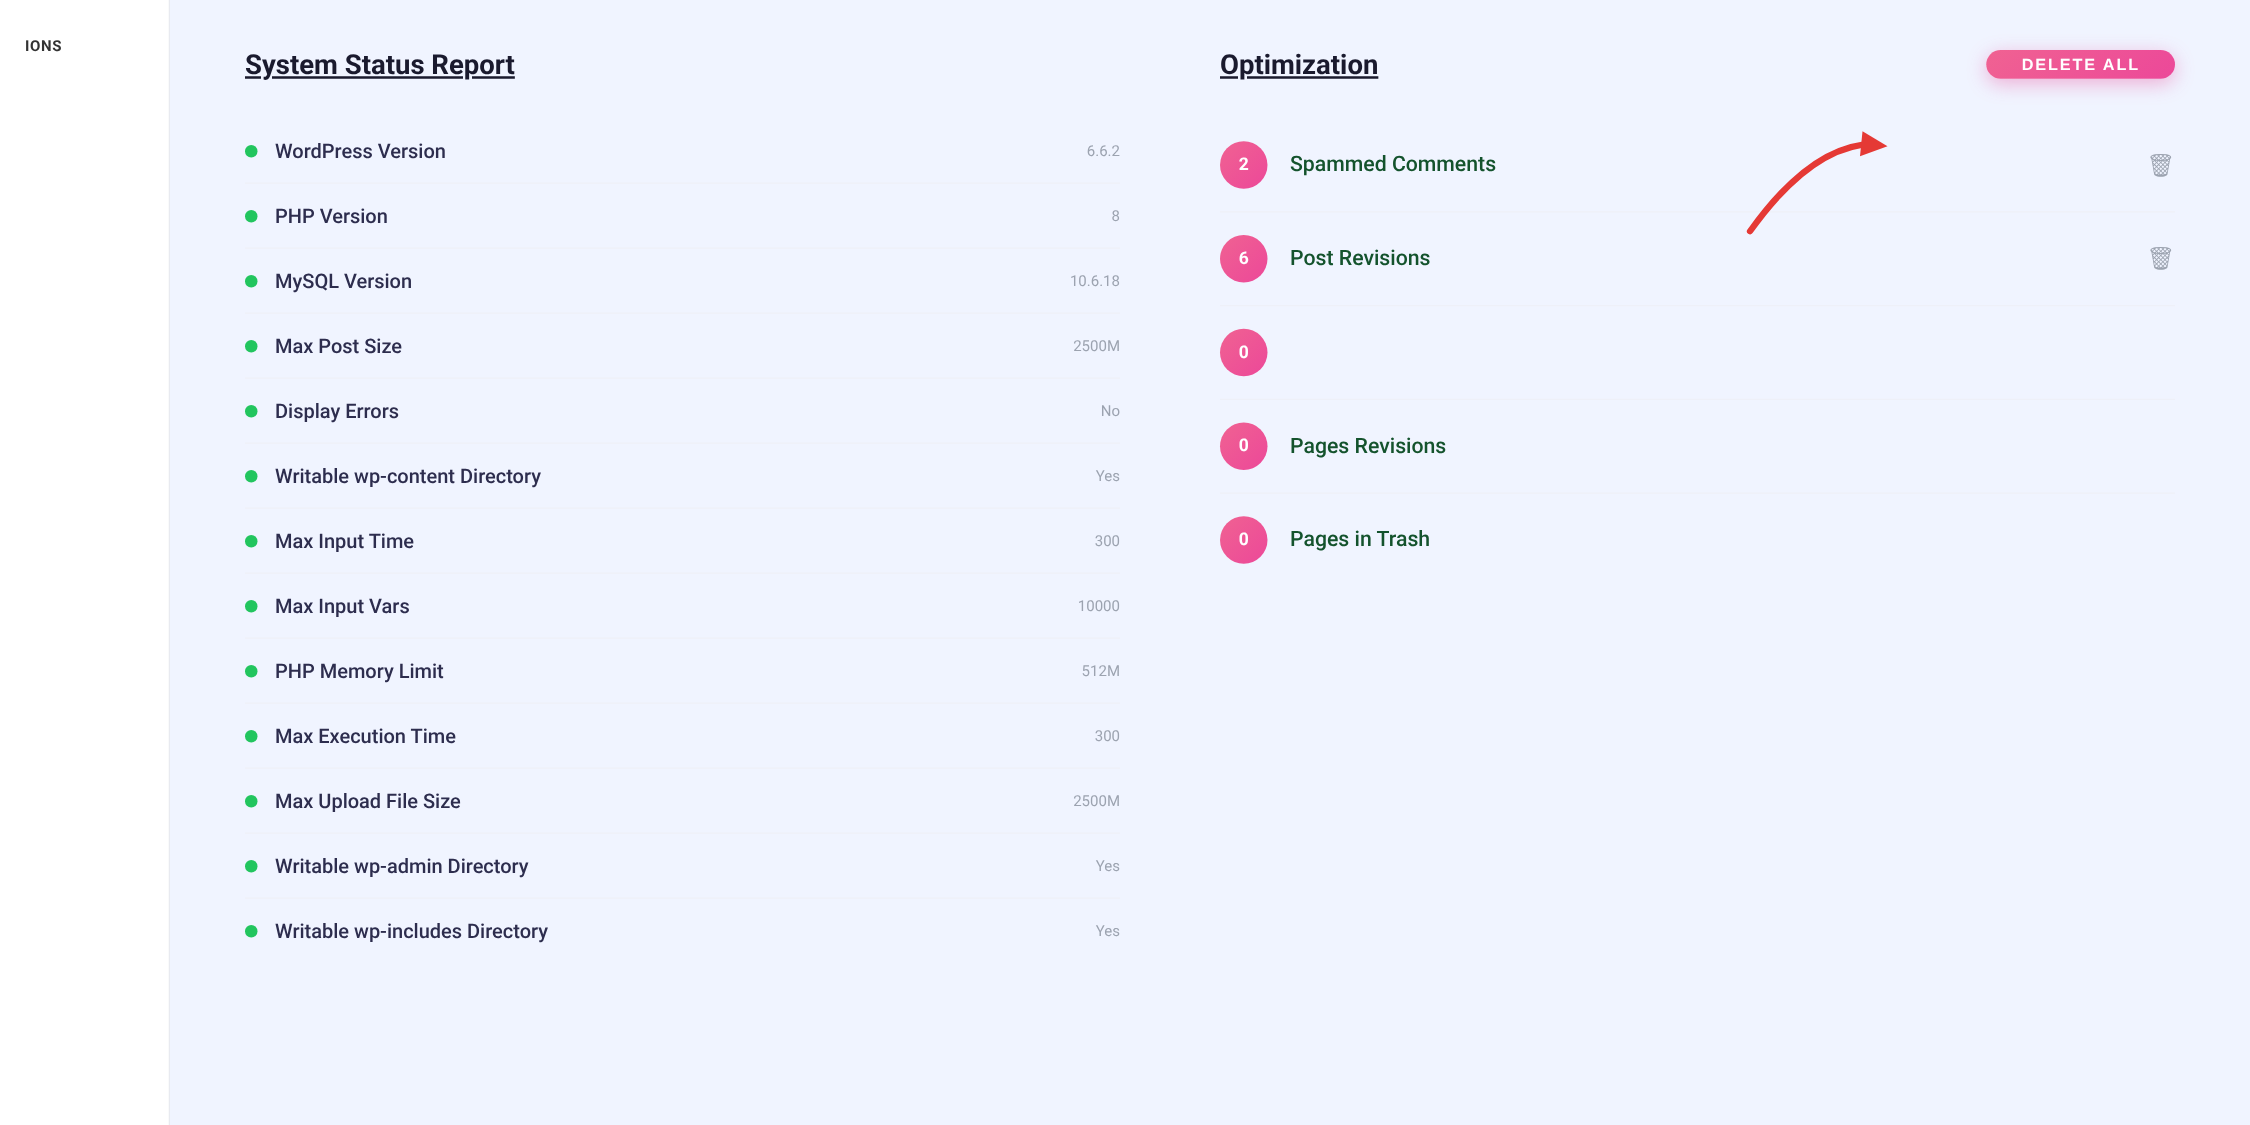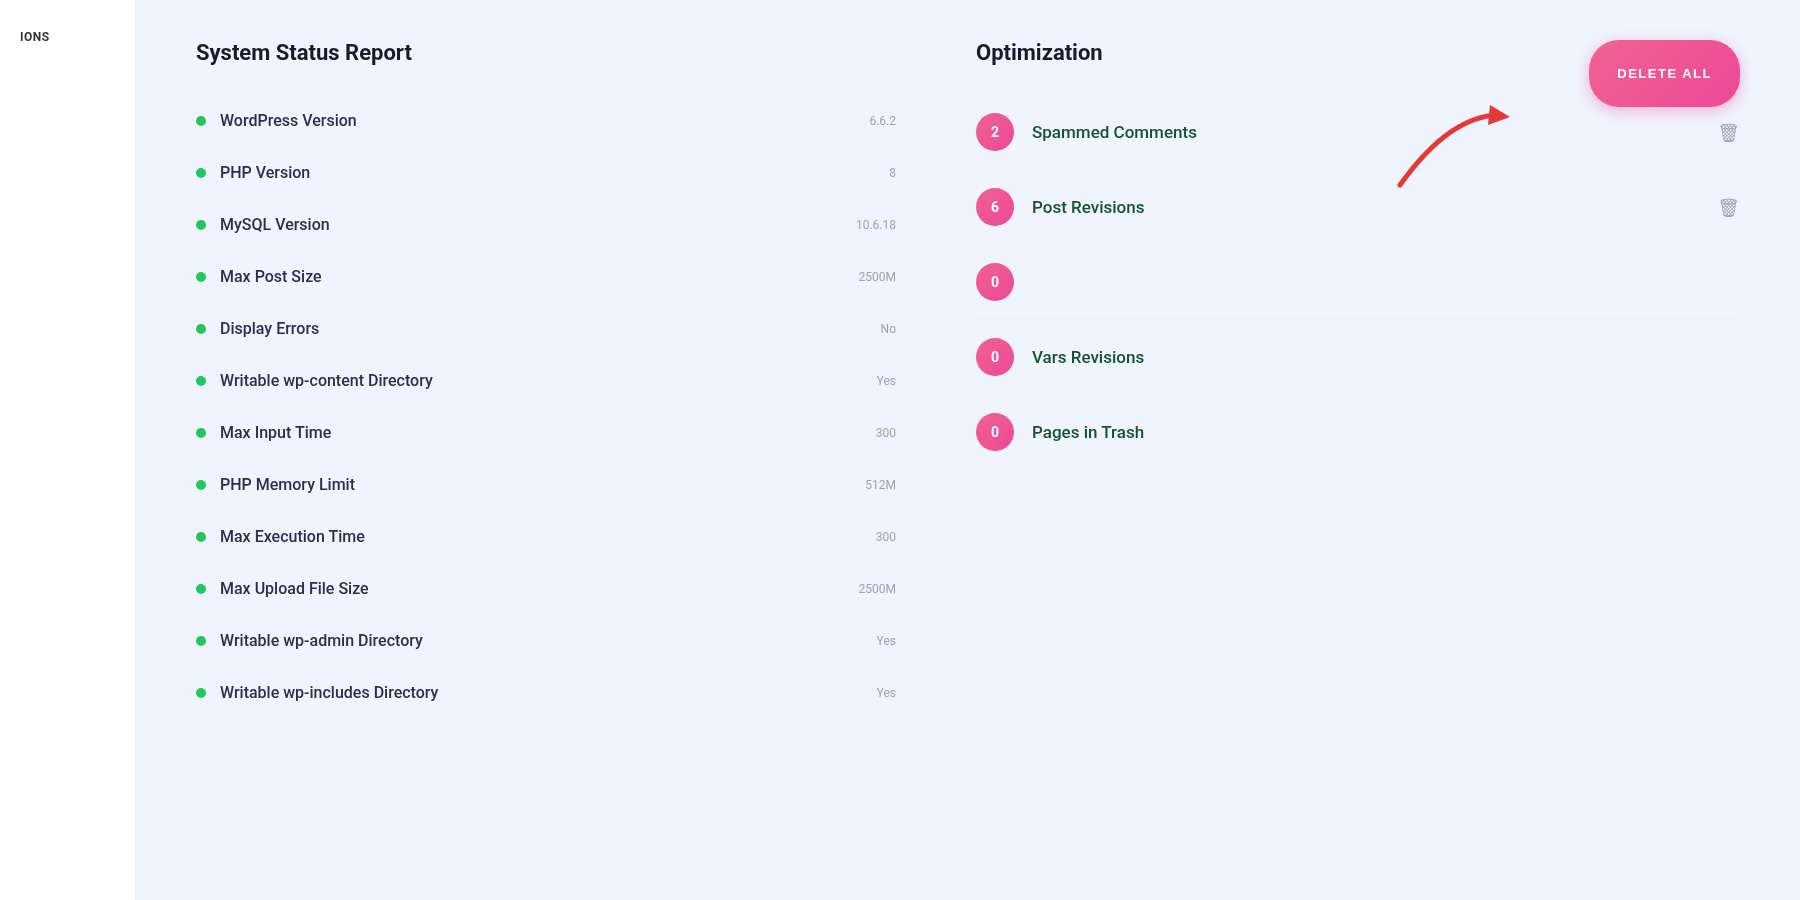--- a/index.html
+++ b/index.html
@@ -45,20 +45,21 @@
     .right-panel {
       flex: 1;
       position: relative;
     }
 
     .section-title {
       font-size: 22px;
       font-weight: 700;
       color: #1a1a2e;
       margin-bottom: 30px;
+      text-decoration: underline;
     }
 
     .status-list {
       list-style: none;
       display: flex;
       flex-direction: column;
       gap: 0;
     }
 
     .status-item {
@@ -94,21 +95,21 @@
       font-size: 12px;
       color: #9ca3b0;
       font-weight: 400;
     }
 
     .delete-all-btn {
       background: linear-gradient(135deg, #f06292, #ec4899);
       color: #fff;
       border: none;
       border-radius: 30px;
-      padding: 26px 28px;
+      padding: 4px 28px;
       font-size: 13px;
       font-weight: 700;
       letter-spacing: 1.5px;
       cursor: pointer;
       text-transform: uppercase;
       box-shadow: 0 4px 15px rgba(236, 72, 153, 0.4);
       position: absolute;
       top: 0;
       right: 0;
     }
@@ -230,20 +231,27 @@
         <li class="status-item">
       <span class="status-label">
         <span class="dot"></span>
         Max Input Time
       </span>
       <span class="status-value">300</span>
     </li>
         <li class="status-item">
       <span class="status-label">
         <span class="dot"></span>
+        Max Input Vars
+      </span>
+      <span class="status-value">10000</span>
+    </li>
+        <li class="status-item">
+      <span class="status-label">
+        <span class="dot"></span>
         PHP Memory Limit
       </span>
       <span class="status-value">512M</span>
     </li>
         <li class="status-item">
       <span class="status-label">
         <span class="dot"></span>
         Max Execution Time
       </span>
       <span class="status-value">300</span>
@@ -294,21 +302,21 @@
       <span class="badge">6</span>
       <span class="opt-label">Post Revisions</span>
       <span class="trash-icon">🗑</span>
     </li>
         <li class="opt-item">
       <span class="badge">0</span>
 
     </li>
         <li class="opt-item">
       <span class="badge">0</span>
-      <span class="opt-label">Vars Revisions</span>
+      <span class="opt-label">Pages Revisions</span>
 
     </li>
         <li class="opt-item">
       <span class="badge">0</span>
       <span class="opt-label">Pages in Trash</span>
 
     </li>
       </ul>
   </div>
 

